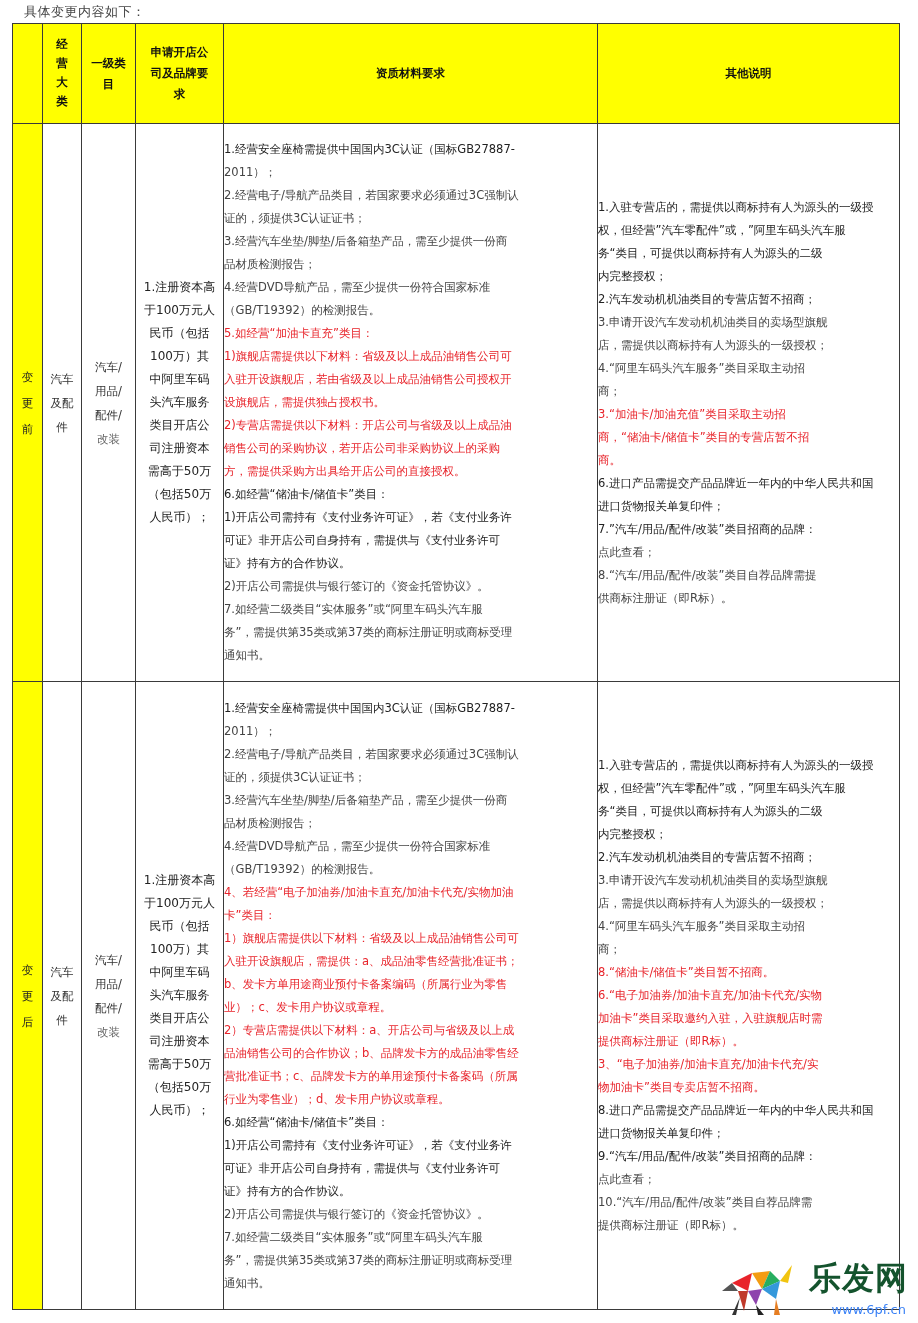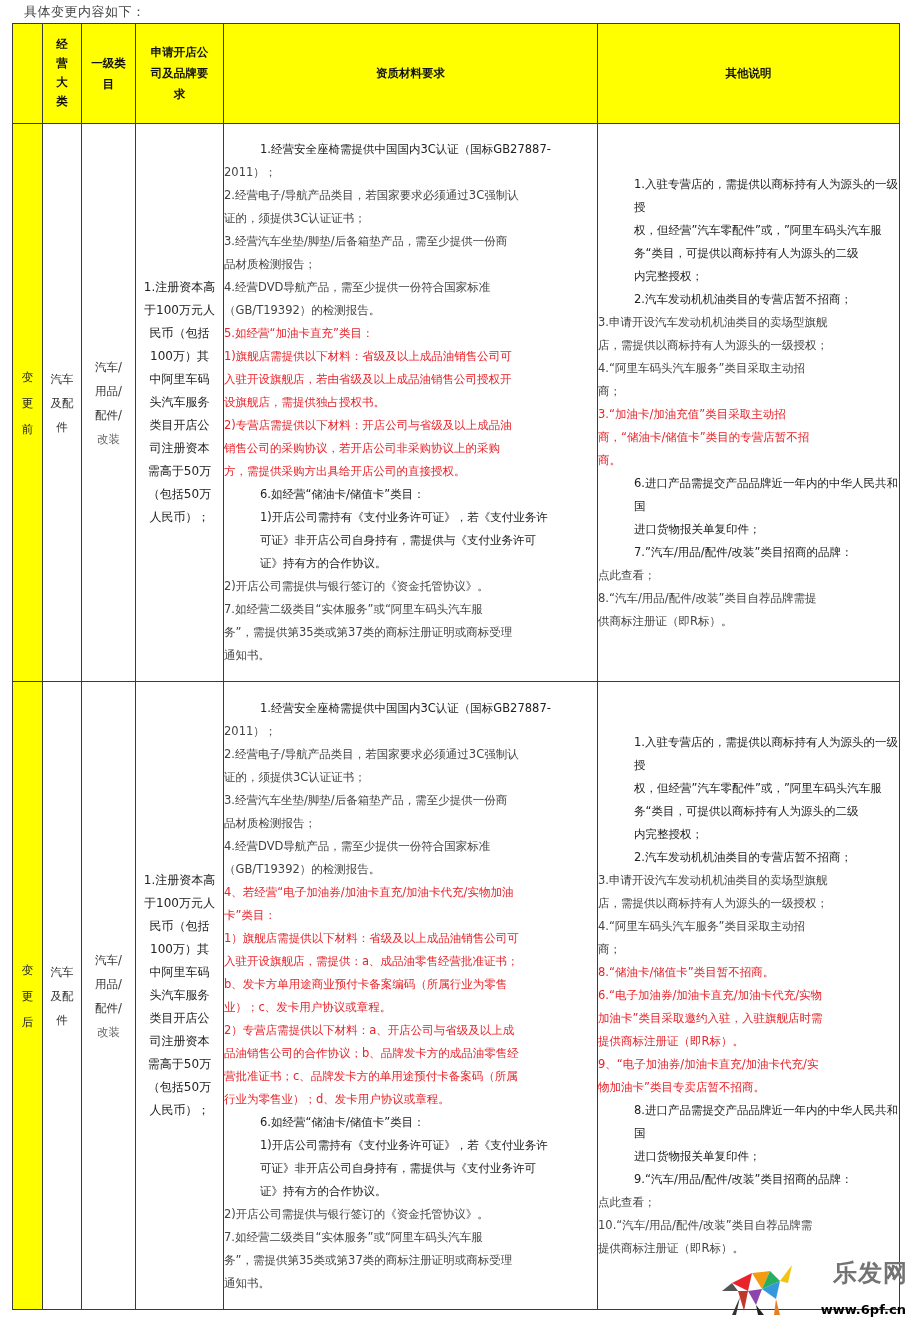--- a/index.html
+++ b/index.html
@@ -42,32 +42,32 @@
   td.qual {
     font-size: 11.5px; line-height: 23px; color: #444444;
     padding: 2px 6px 2px 6px; vertical-align: top;
   }
   td.other {
     font-size: 11.5px; line-height: 23px; color: #444444;
     padding: 0 6px 0 6px; vertical-align: middle;
   }
   .line { display: block; }
   .red { color: #e8232a; }
-  .dark { color: #222222; margin-left: 36px; }
+  .dark { color: #222222; }
   .watermark {
     position: absolute; right: 10px; bottom: 4px; width: 190px; height: 62px;
   }
   .wm-text {
     position: absolute; right: 0; top: 0;
     font-family: "DejaVu Serif", "Liberation Serif", serif;
-    font-size: 24px; font-weight: bold; color: #737373; letter-spacing: 1px;
+    font-size: 32px; font-weight: bold; color: #14532d; letter-spacing: 1px;
   }
   .wm-url {
     position: absolute; right: 2px; bottom: 2px;
-    font-size: 13px; font-weight: bold; color: #000000;
+    font-size: 13px; font-weight: normal; color: #3b82f6;
   }
   .wm-bull { position: absolute; left: 0; top: 4px; }
 </style>
 </head>
 <body>
 
 <div class="intro">具体变更内容如下：</div>
 
 <table class="changes">
   <colgroup>
@@ -231,21 +231,21 @@
           <span class="line dark">内完整授权；</span>
           <span class="line dark">2.汽车发动机机油类目的专营店暂不招商；</span>
           <span class="line ">3.申请开设汽车发动机机油类目的卖场型旗舰</span>
           <span class="line ">店，需提供以商标持有人为源头的一级授权；</span>
           <span class="line ">4.“阿里车码头汽车服务”类目采取主动招</span>
           <span class="line ">商；</span>
           <span class="line red">8.“储油卡/储值卡”类目暂不招商。</span>
           <span class="line red">6.“电子加油券/加油卡直充/加油卡代充/实物</span>
           <span class="line red">加油卡”类目采取邀约入驻，入驻旗舰店时需</span>
           <span class="line red">提供商标注册证（即R标）。</span>
-          <span class="line red">9、“电子加油券/加油卡直充/加油卡代充/实</span>
+          <span class="line red">3、“电子加油券/加油卡直充/加油卡代充/实</span>
           <span class="line red">物加油卡”类目专卖店暂不招商。</span>
           <span class="line dark">8.进口产品需提交产品品牌近一年内的中华人民共和国</span>
           <span class="line dark">进口货物报关单复印件；</span>
           <span class="line dark">9.“汽车/用品/配件/改装”类目招商的品牌：</span>
           <span class="line ">点此查看；</span>
           <span class="line ">10.“汽车/用品/配件/改装”类目自荐品牌需</span>
           <span class="line ">提供商标注册证（即R标）。</span>
         </td>
     </tr>
   </tbody>

